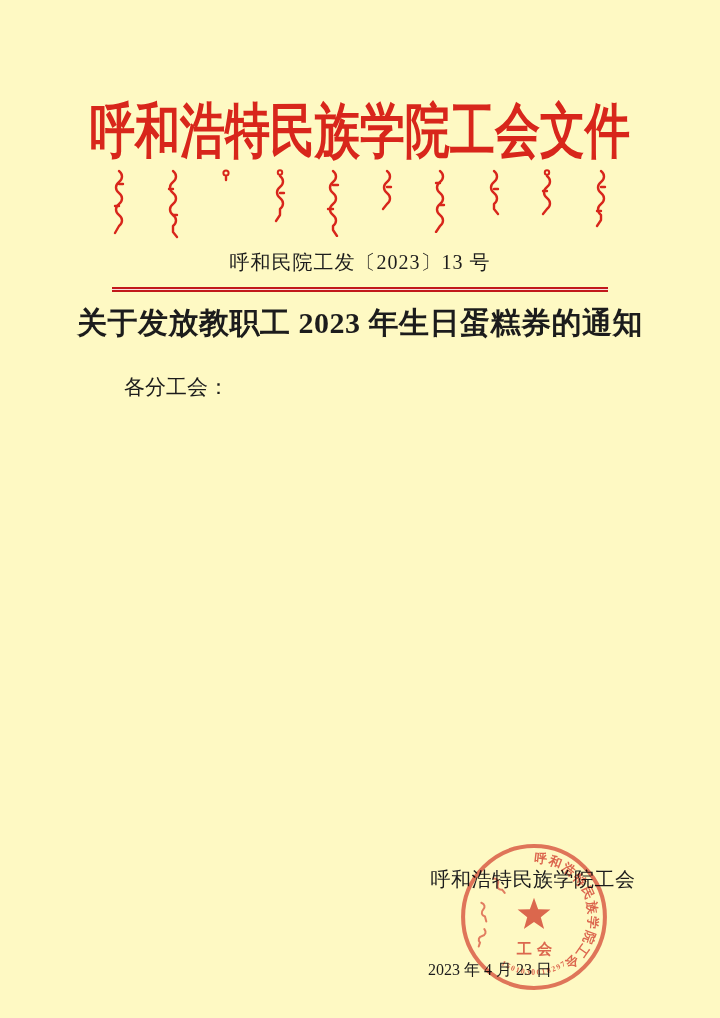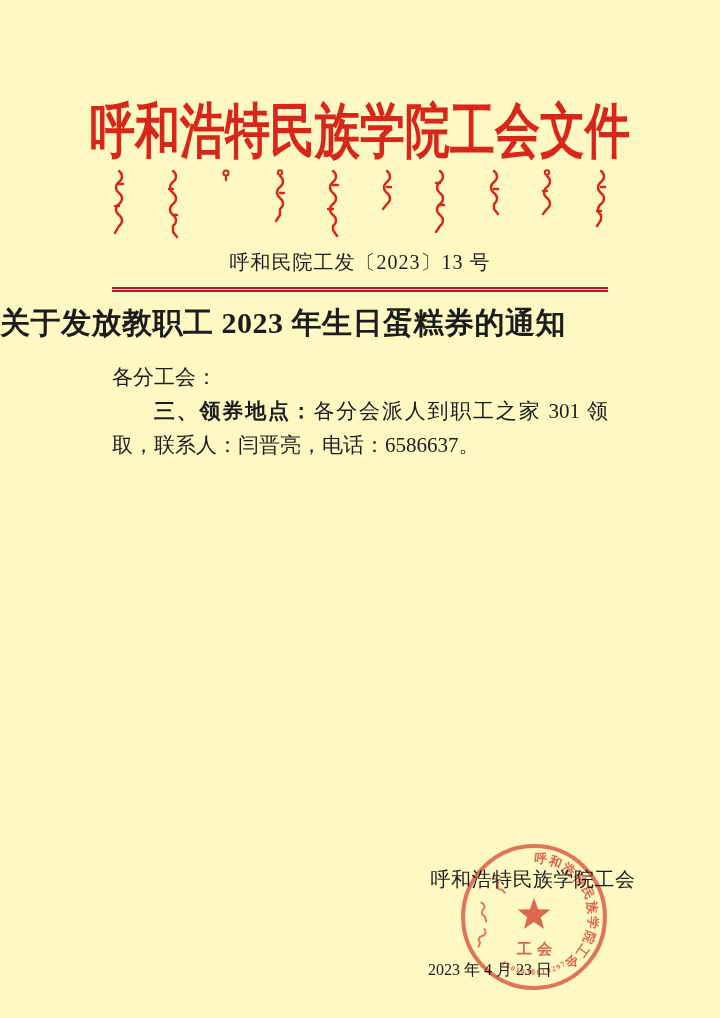--- a/index.html
+++ b/index.html
@@ -42,30 +42,30 @@
     text-align:center;font-size:20px;letter-spacing:1px;
   }
   
   .red-rule{
     position:absolute;top:287px;left:112px;width:496px;height:5px;
     background:linear-gradient(to bottom,var(--rule-red) 0 2px,#f6dedd 2px 3px,var(--rule-red) 3px 5px);
   }
   
   .doc-title{
     position:absolute;top:303px;left:0;width:720px;
-    text-align:left;font-size:30px;font-weight:700;
+    text-align:center;font-size:30px;font-weight:700;
     letter-spacing:0.5px;white-space:nowrap;
   }
   
   .body-text{
     position:absolute;top:360px;left:112px;width:496px;
     font-size:21px;line-height:34px;
     text-align:justify;
   }
-  .body-text p{margin:0;}
+  .body-text p{margin:12px;font-family:Liberation Mono, monospace;}
   .para{text-indent:2em;}
   .para b{font-weight:700;}
   
   .signature{
     position:absolute;top:866px;left:428px;width:210px;
     text-align:center;font-size:20px;letter-spacing:0.5px;white-space:nowrap;
   }
   .doc-date{
     position:absolute;top:960px;left:428px;width:210px;
     font-size:16px;white-space:nowrap;
@@ -133,21 +133,20 @@
   </div>
 
   <div class="doc-number">呼和民院工发〔2023〕13 号</div>
 
   <div class="red-rule"></div>
 
   <div class="doc-title">关于发放教职工 2023 年生日蛋糕券的通知</div>
 
   <div class="body-text">
     <p>各分工会：</p>
-    <p class="para"><b>三、领券地点：</b><span>各分会派人到职工之家 301 领取，联系人：闫晋亮，电话：6586637。</span></p>
   </div>
 
   <div class="signature">呼和浩特民族学院工会</div>
   <div class="doc-date">2023 年 4 月 23 日</div>
 
   <svg class="seal" viewBox="0 0 152 152">
     <circle class="ring" cx="76" cy="76" r="70"></circle>
     <defs>
       <path id="sealArc" d="M 76 22 A 54 54 0 0 1 103 122.8"></path>
       <path id="sealBottom" d="M 24.3 100.1 A 57 57 0 0 0 127.7 100.1"></path>

